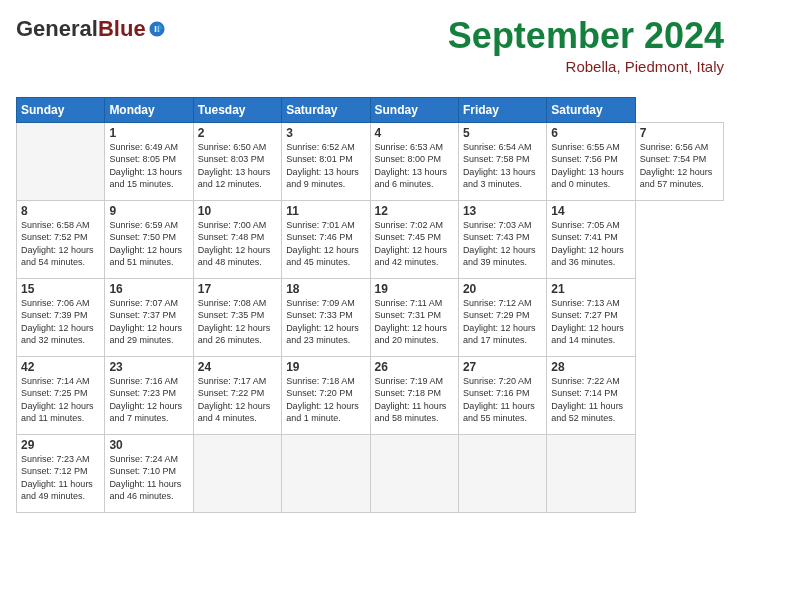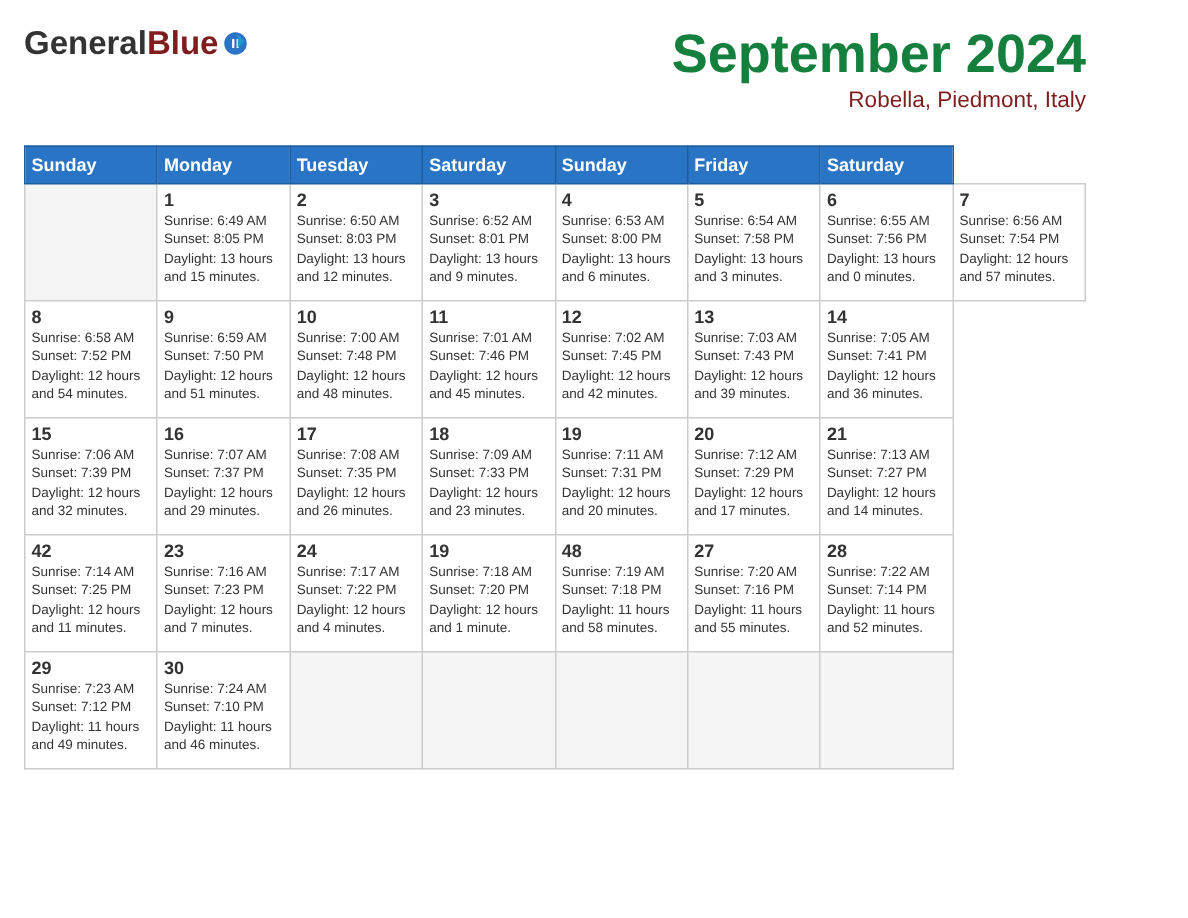--- a/index.html
+++ b/index.html
@@ -231,21 +231,21 @@
           </td>
           <td>
             <span class="day-num">24</span>
             <div class="day-info">Sunrise: 7:17 AM<br>Sunset: 7:22 PM<br>Daylight: 12 hours and 4 minutes.</div>
           </td>
           <td>
             <span class="day-num">19</span>
             <div class="day-info">Sunrise: 7:18 AM<br>Sunset: 7:20 PM<br>Daylight: 12 hours and 1 minute.</div>
           </td>
           <td>
-            <span class="day-num">48</span>
+            <span class="day-num">26</span>
             <div class="day-info">Sunrise: 7:19 AM<br>Sunset: 7:18 PM<br>Daylight: 11 hours and 58 minutes.</div>
           </td>
           <td>
             <span class="day-num">27</span>
             <div class="day-info">Sunrise: 7:20 AM<br>Sunset: 7:16 PM<br>Daylight: 11 hours and 55 minutes.</div>
           </td>
           <td>
             <span class="day-num">28</span>
             <div class="day-info">Sunrise: 7:22 AM<br>Sunset: 7:14 PM<br>Daylight: 11 hours and 52 minutes.</div>
           </td>

